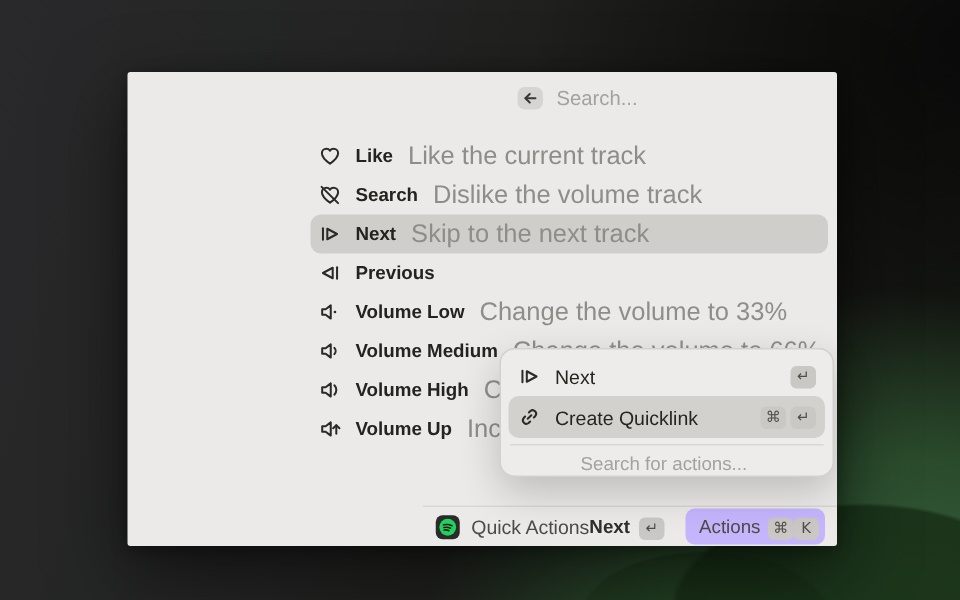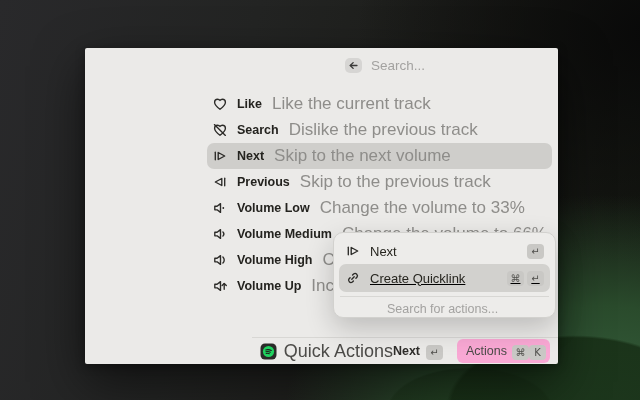--- a/index.html
+++ b/index.html
@@ -39,44 +39,44 @@
   .row.selected{ background:#cfcecb; }
   .row .icon{ width:16px; height:16px; flex:none; display:flex; align-items:center; justify-content:center; }
   .row .icon svg{ display:block; }
   .row .title{ margin-left:9px; font-size:12.5px; font-weight:600; color:#24231f; white-space:nowrap; }
   .row .subtitle{ margin-left:10px; font-size:17px; color:#8e8d8a; white-space:nowrap; }
   .footer{
     flex:none; height:27px; border-top:1px solid #d8d7d4;
     display:flex; align-items:center; padding:0 8px;
   }
   .footer .app-badge{ width:17px; height:17px; flex:none; }
-  .footer .footer-title{ margin-left:7px; font-size:18px; color:#4c4b48; }
+  .footer .footer-title{ margin-left:7px; font-size:13px; color:#4c4b48; }
   .footer .spacer{ flex:1; }
   .footer .primary{ display:flex; align-items:center; gap:6px; margin-right:14px; }
   .footer .primary .plabel{ font-size:12.5px; font-weight:600; color:#2f2e2b; }
   .key{
     min-width:17px; height:15px; padding:0 3px; border-radius:4px; background:#c9c8c5;
     display:inline-flex; align-items:center; justify-content:center;
     font:10px "DejaVu Sans",sans-serif; color:#4f4e4b;
   }
   .actions-btn{
-    display:flex; align-items:center; gap:5px; background:#f9a8d4;
+    display:flex; align-items:center; gap:5px; background:#c4b5fd;
     border-radius:6px; padding:3px 4px 3px 9px;
   }
   .actions-btn .alabel{ font-size:12.5px; color:#4c4b48; }
   .popup{
     position:absolute; left:248px; top:184px; width:223px; height:86px;
     background:#edecea; border:1px solid #d2d1ce; border-radius:10px;
     box-shadow:0 10px 28px rgba(0,0,0,.2); padding:5px 5px 0 5px; z-index:5;
   }
   .action-row{
     height:26px; border-radius:7px; padding:0 6px;
     display:flex; align-items:center;
   }
-  .action-row.selected{ height:28px; background:#d2d1ce;text-decoration:underline; }
+  .action-row.selected{ height:28px; background:#d2d1ce; }
   .action-row .icon{ width:16px; height:16px; flex:none; display:flex; align-items:center; justify-content:center; }
   .action-row .label{ margin-left:9px; font-size:13px; font-weight:500; color:#26251f; white-space:nowrap; }
   .action-row .keys{ margin-left:auto; display:flex; gap:3px; }
   .popup .pdivider{ height:1px; background:#d8d7d4; margin:4px 1px 0 1px; }
   .popup-search{
     width:100%; height:24px; border:none; outline:none; background:transparent; padding:0 6px;
     font:12.5px "Liberation Sans","DejaVu Sans",sans-serif; color:#2c2b29;margin-left:42px;
   }
   .popup-search::placeholder{ color:#a3a2a0; opacity:1; }
 </style>
@@ -111,43 +111,42 @@
   </div>
 
   <div class="row">
     <span class="icon">
           <svg width="16" height="16" viewBox="0 0 16 16" fill="none" stroke="#2b2a27" stroke-width="1.35" stroke-linecap="round" stroke-linejoin="round">
             <path d="M8 13.2C6.2 11.9 2.6 9.3 2.6 6.2c0-1.7 1.4-3 3-3 1 0 1.9.5 2.4 1.3.5-.8 1.4-1.3 2.4-1.3 1.6 0 3 1.3 3 3 0 3.1-3.6 5.7-5.4 7z"></path>
             <path d="M2.4 2.6l11 10.8"></path>
           </svg>
         </span>
     <span class="title">Search</span>
-    <span class="subtitle">Dislike the previous track</span>
+    <span class="subtitle">Dislike the volume track</span>
   </div>
 
   <div class="row selected">
     <span class="icon">
           <svg width="16" height="16" viewBox="0 0 16 16" fill="none" stroke="#2b2a27" stroke-width="1.35" stroke-linecap="round" stroke-linejoin="round">
             <path d="M3.3 4.2v7.6"></path>
             <path d="M6.2 4.5 12.7 8l-6.5 3.5z"></path>
           </svg>
         </span>
     <span class="title">Next</span>
-    <span class="subtitle">Skip to the next volume</span>
+    <span class="subtitle">Skip to the next track</span>
   </div>
 
   <div class="row">
     <span class="icon">
           <svg width="16" height="16" viewBox="0 0 16 16" fill="none" stroke="#2b2a27" stroke-width="1.35" stroke-linecap="round" stroke-linejoin="round">
             <path d="M12.7 4.2v7.6"></path>
             <path d="M9.8 4.5 3.3 8l6.5 3.5z"></path>
           </svg>
         </span>
     <span class="title">Previous</span>
-    <span class="subtitle">Skip to the previous track</span>
   </div>
 
 
   <div class="row">
     <span class="icon">
           <svg width="16" height="16" viewBox="0 0 16 16" fill="none" stroke="#2b2a27" stroke-width="1.35" stroke-linecap="round" stroke-linejoin="round">
             <path d="M2.8 6.2h2.3l3.4-2.6v8.8L5.1 9.8H2.8z"></path>
             <circle cx="11.3" cy="8" r="0.9" fill="#2b2a27" stroke="none"></circle>
           </svg>
         </span>

